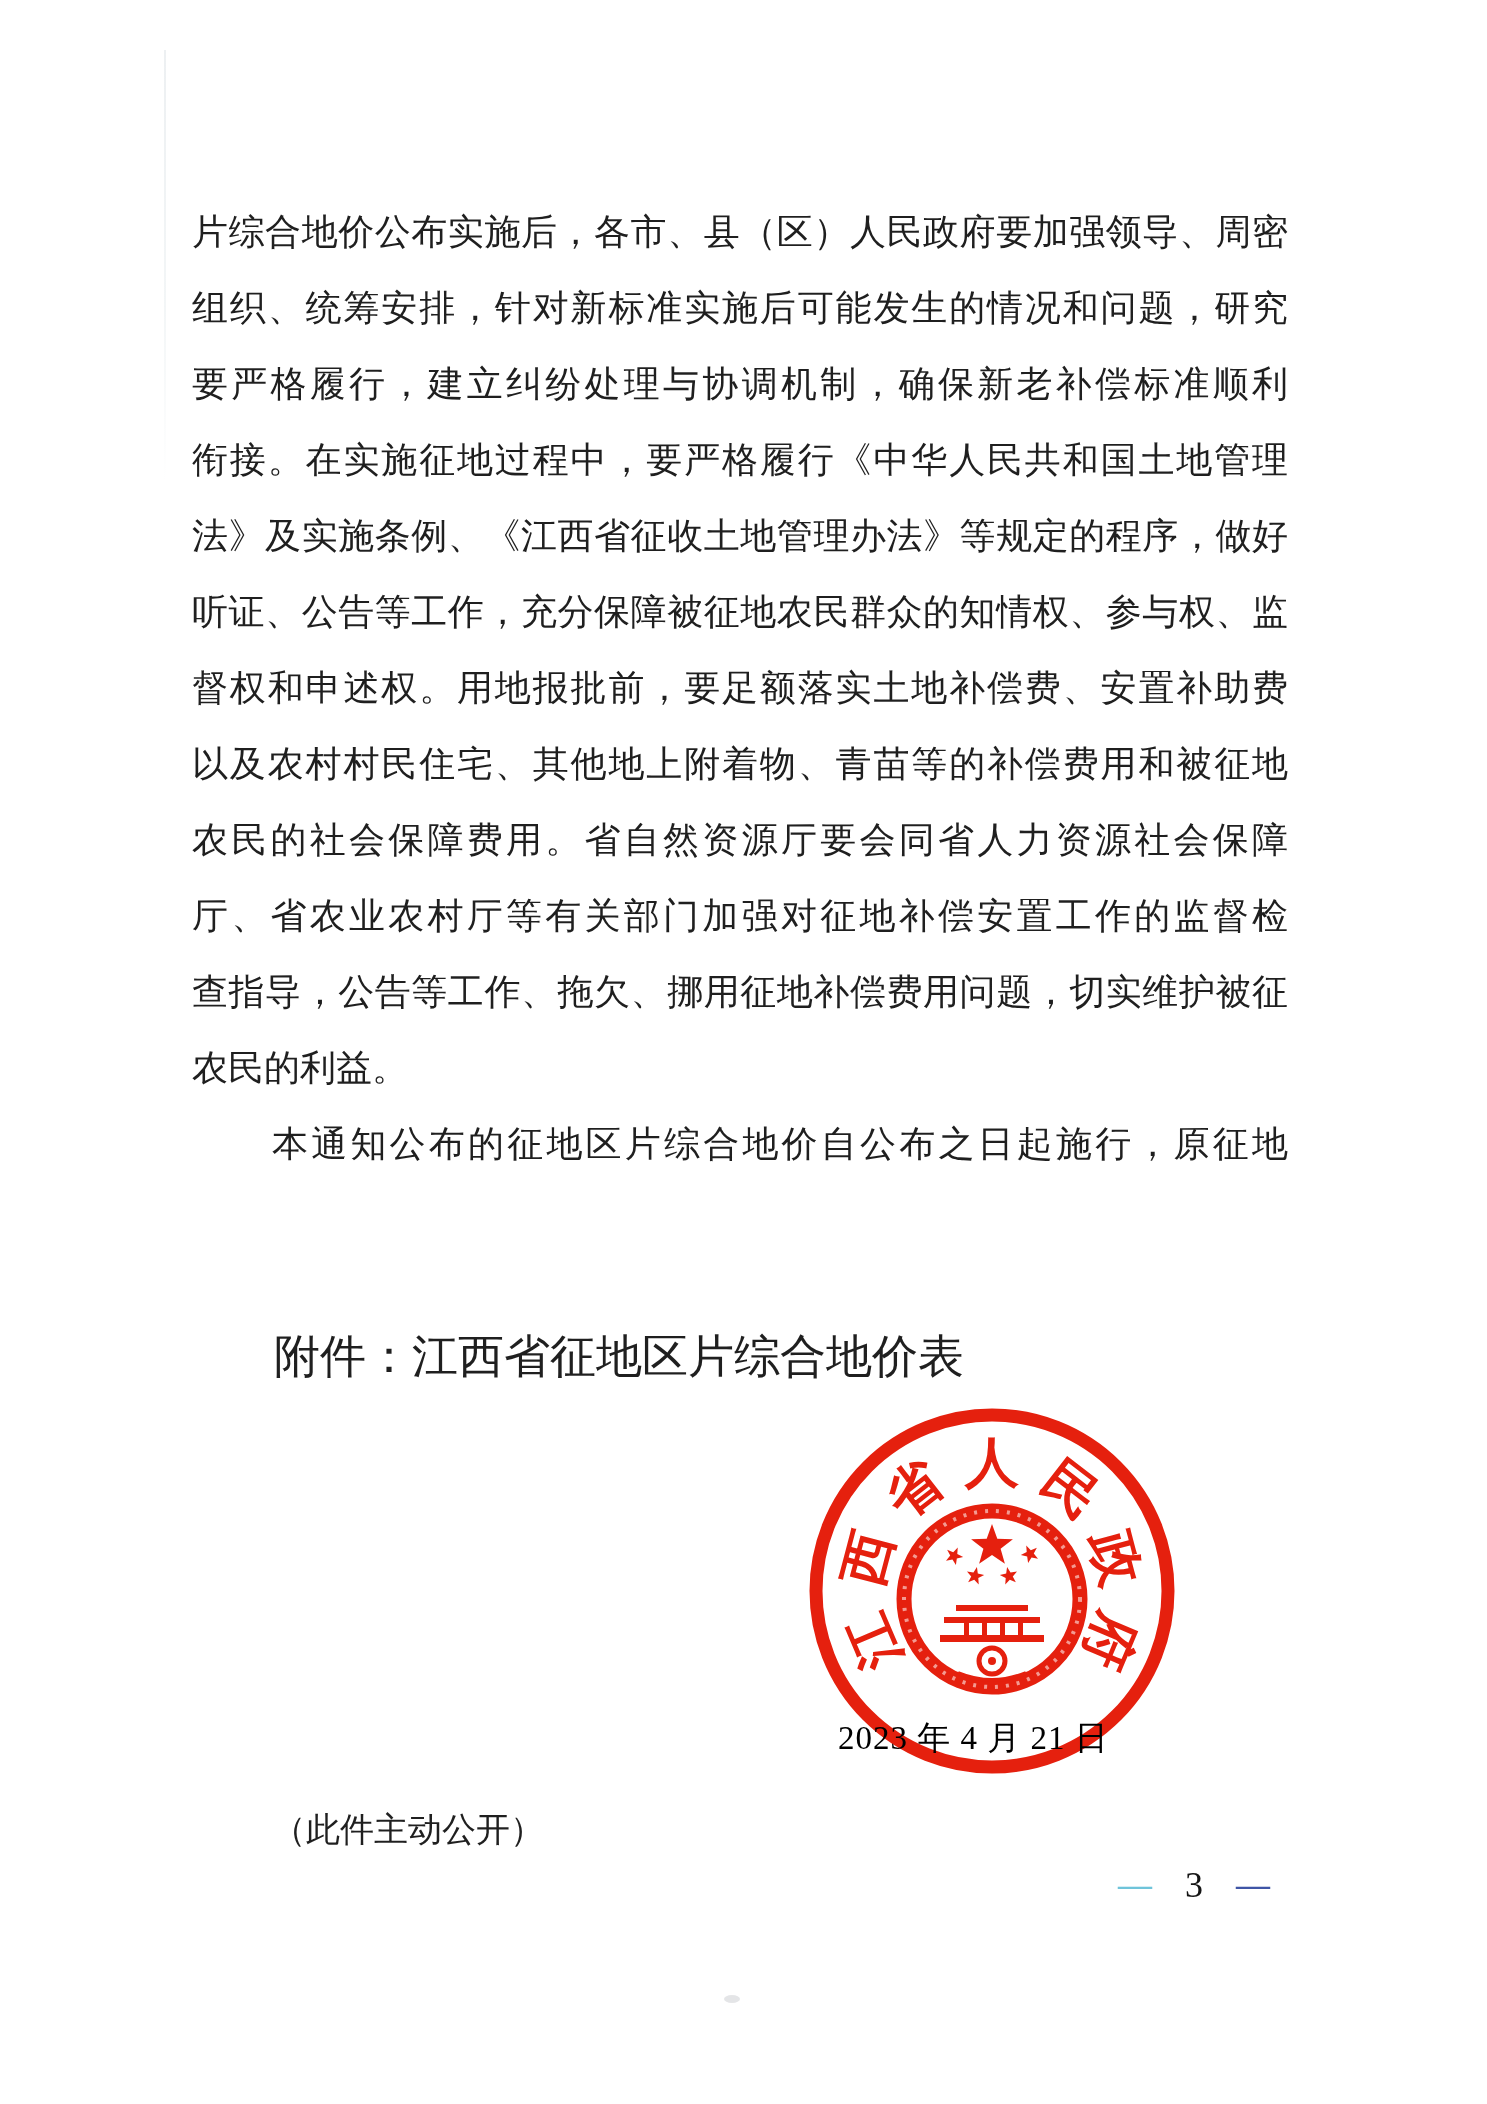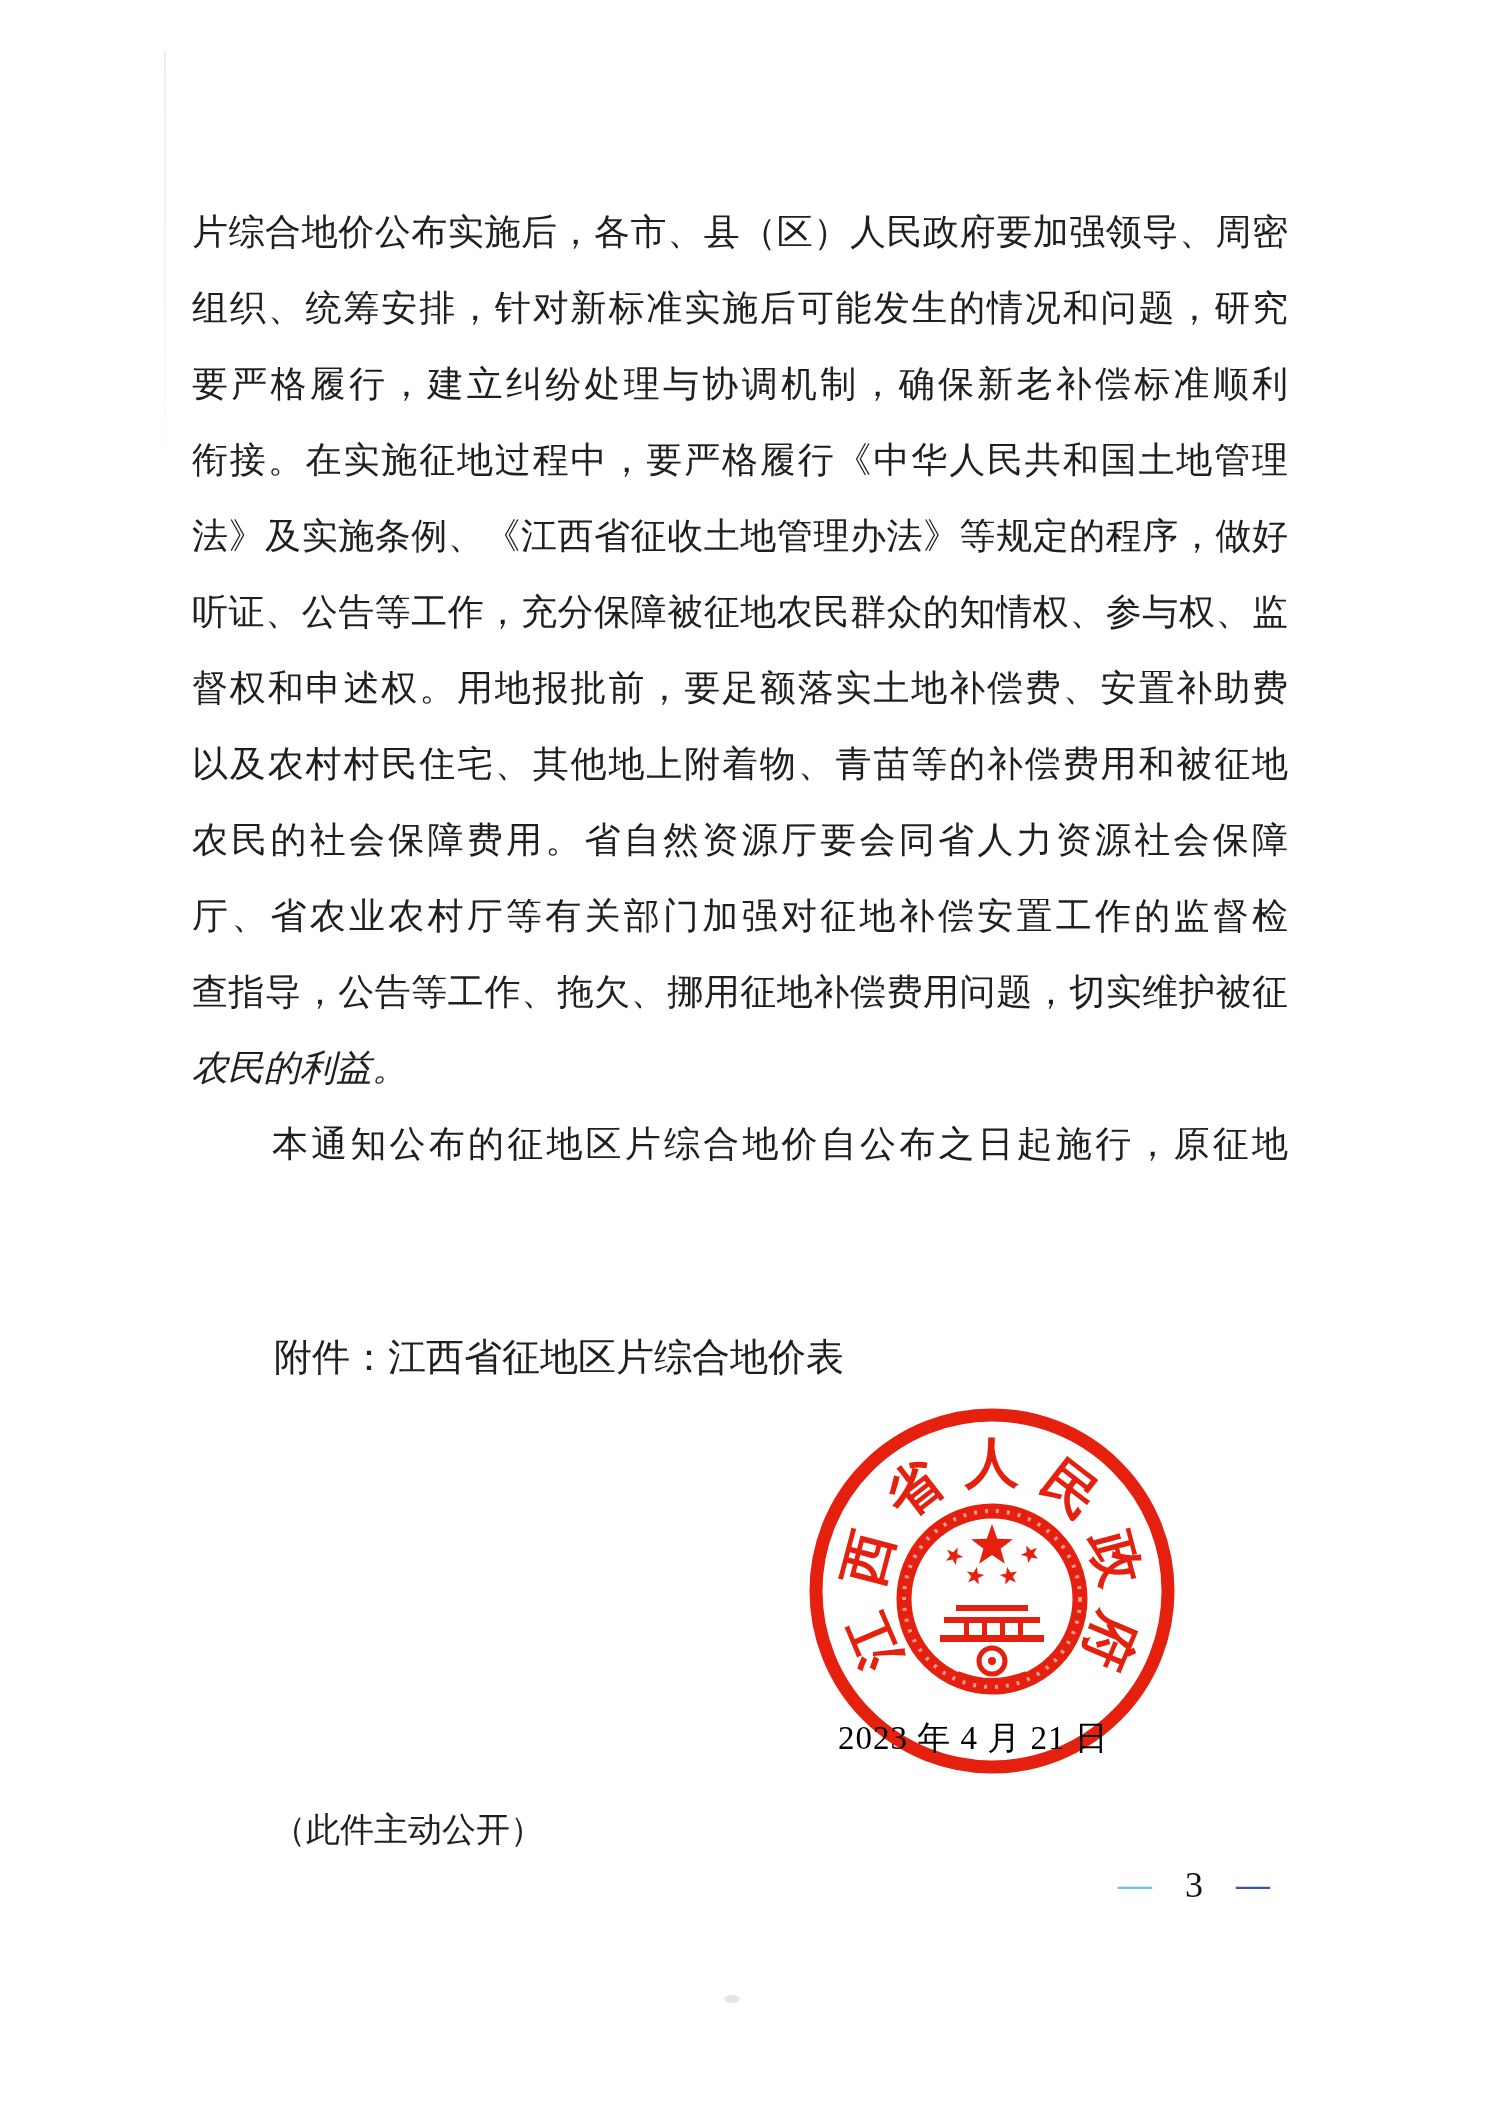--- a/index.html
+++ b/index.html
@@ -20,25 +20,25 @@
   }
   .doc-body{
     position:absolute;left:192px;top:194px;width:1096px;
     font-size:36px;
   }
   .line{
     height:76px;line-height:76px;
     text-align:justify;text-align-last:justify;
     overflow:hidden;
   }
-  .line.short{text-align:right;text-align-last:left;font-style:italic;}
+  .line.short{text-align:right;text-align-last:left;}
   .line.indent{text-indent:80px;}
   .attachment{
     position:absolute;left:192px;top:1319px;height:76px;line-height:76px;
-    font-size:38px;text-indent:82px;white-space:nowrap;
+    font-size:46px;text-indent:82px;white-space:nowrap;
   }
   .seal{
     position:absolute;left:807px;top:1406px;width:370px;height:370px;
     z-index:2;
   }
   .seal svg{display:block;width:100%;height:100%;}
   .seal-date{
     position:absolute;left:838px;top:1716px;
     font-size:33px;letter-spacing:1px;color:#000000;
     z-index:3;white-space:nowrap;

